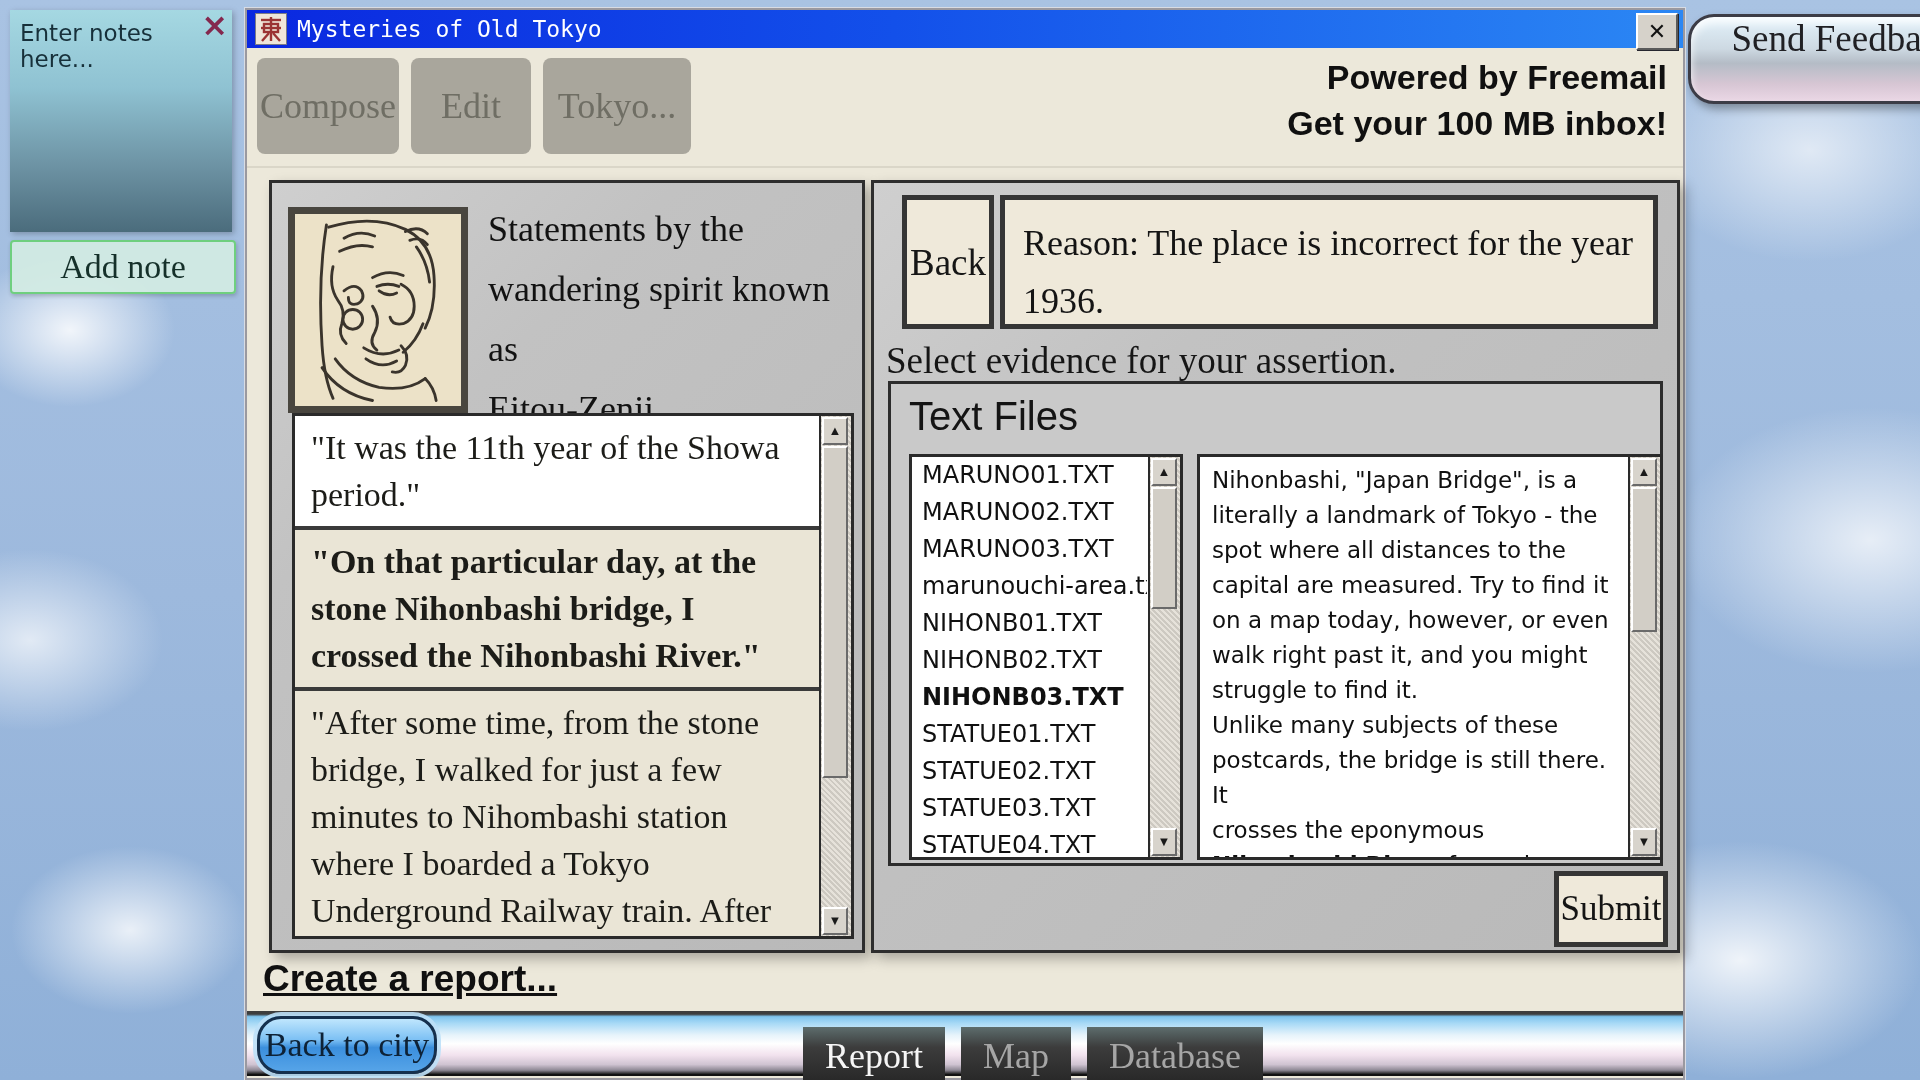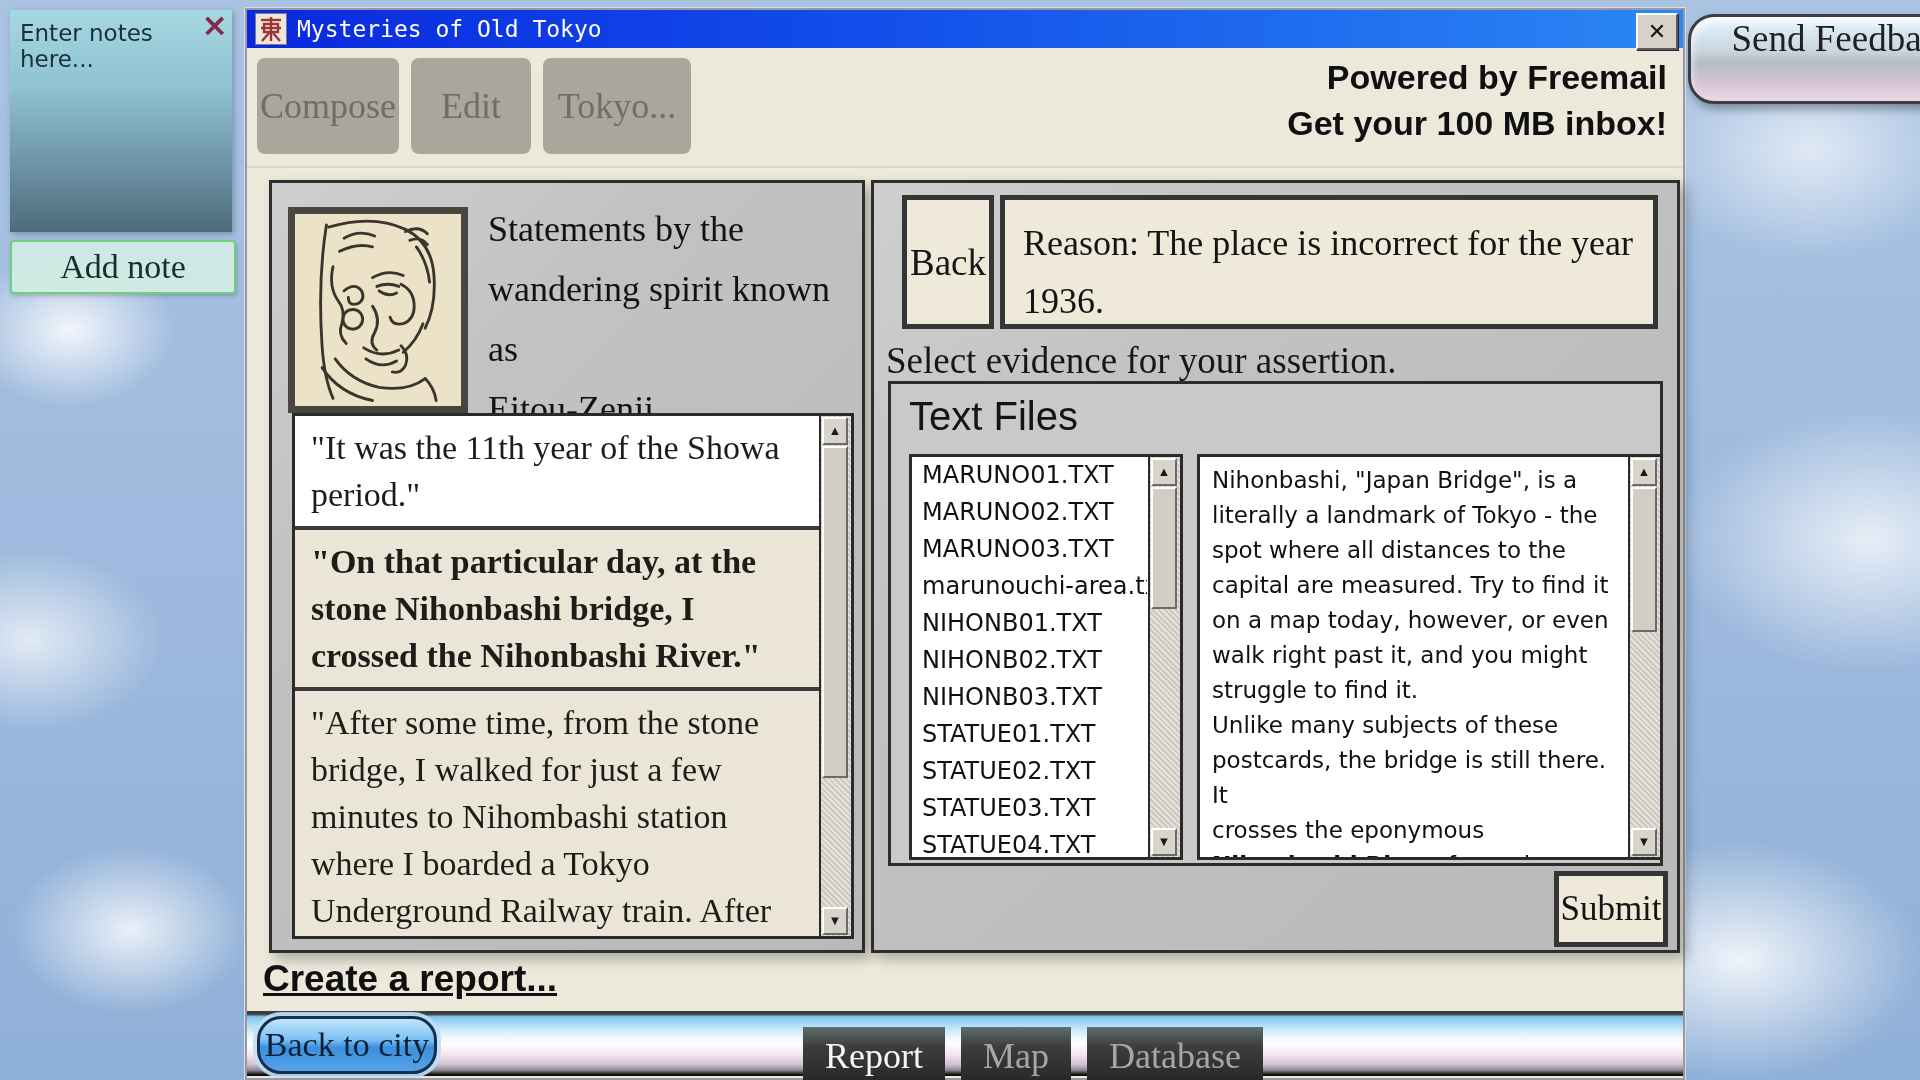--- a/index.html
+++ b/index.html
@@ -100,21 +100,21 @@
     white-space:pre-line;}
   .select-ev{position:absolute;left:12px;top:156px;font-size:37px;color:#161616;}
   .evidence-box{position:absolute;left:14px;top:198px;width:769px;height:479px;
     background:#c9c9c9;border:3px solid #2c2c2c;}
   .tf-title{position:absolute;left:18px;top:10px;font-family:"Liberation Sans",sans-serif;
     font-size:40px;color:#141414;}
   .file-list{position:absolute;left:18px;top:70px;width:268px;height:400px;background:#fff;
     border:3px solid #2a2a2a;overflow:hidden;}
   .file-row{padding:2px 0 2px 10px;font-family:"DejaVu Sans",sans-serif;font-size:24px;
     line-height:33px;color:#101010;white-space:nowrap;cursor:pointer;width:225px;overflow:hidden;}
-  .file-sel{font-weight:normal;}
+  .file-sel{font-weight:bold;}
   .text-view{position:absolute;left:306px;top:70px;width:460px;height:400px;background:#fff;
     border:3px solid #2a2a2a;overflow:hidden;}
   .tv-text{position:absolute;left:12px;top:6px;width:405px;
     font-family:"DejaVu Sans",sans-serif;font-size:23px;line-height:35px;color:#101010;
     white-space:pre-line;}
   .submit-btn{position:absolute;left:680px;top:688px;width:104px;height:66px;background:#efe9da;
     border:5px solid #353535;display:flex;align-items:center;justify-content:center;
     font-size:35px;color:#141414;cursor:pointer;}
   
   .create-report{position:absolute;left:16px;top:948px;font-family:"Liberation Sans",sans-serif;

